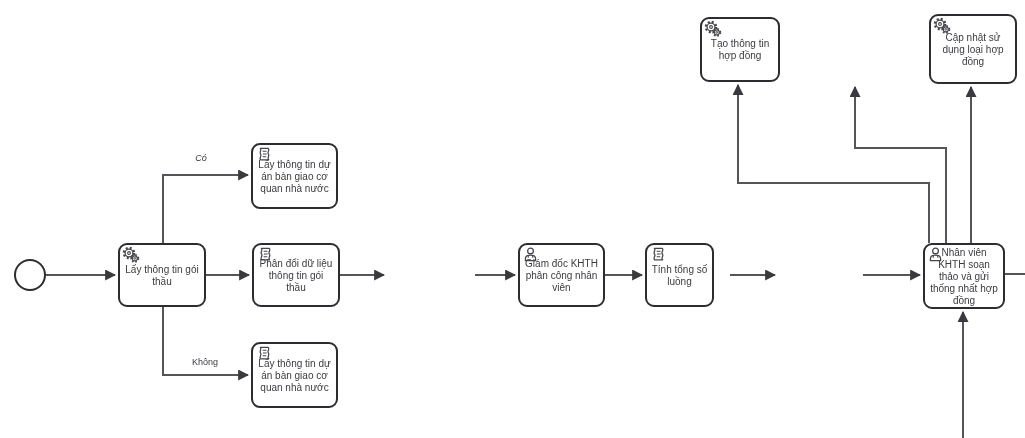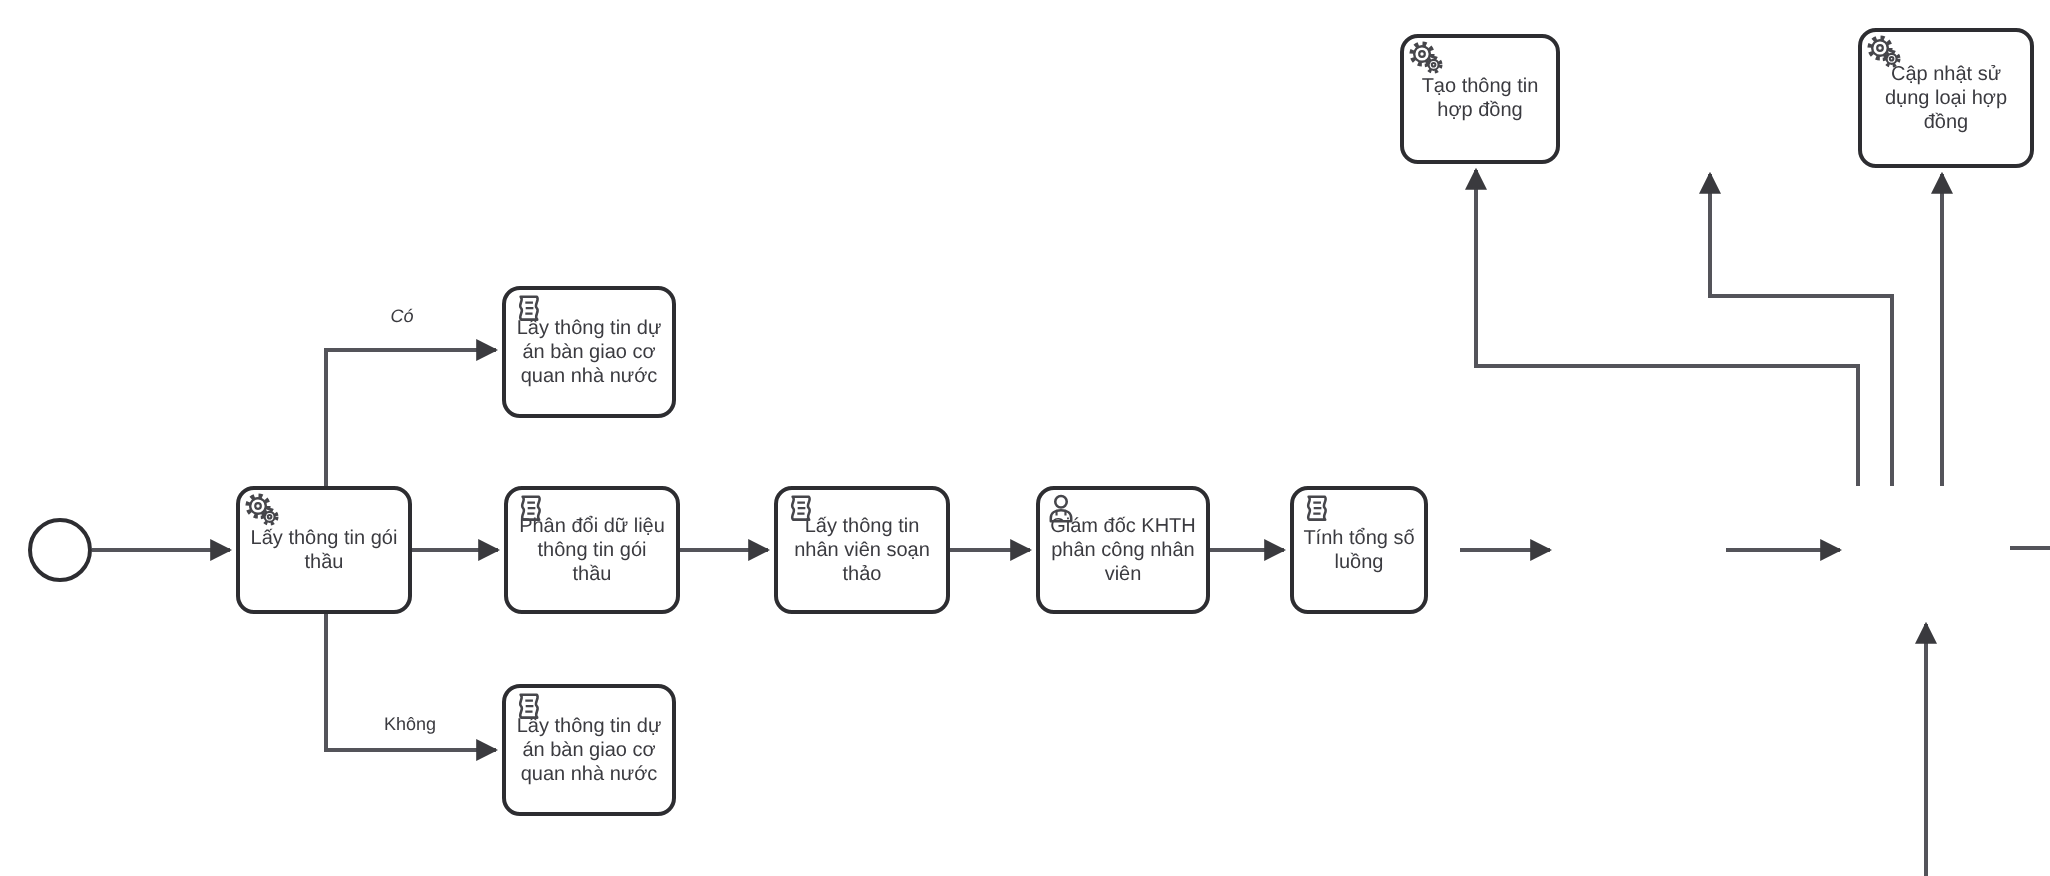--- a/index.html
+++ b/index.html
@@ -130,48 +130,48 @@
 
   <div class="node" style="left:252px;top:243px;width:88px;height:64px">
     <span class="icon">
         <svg width="17" height="17">
           <use href="#sym-script"></use>
         </svg>
       </span>
     <span class="node-label">Phân đổi dữ liệu thông tin gói thầu</span>
   </div>
 
-  <div class="node" style="left:387px;top:243px;width:88px;height:64px">
-    <span class="icon">
-        <svg width="17" height="17">
-          <use href="#sym-script"></use>
-        </svg>
-      </span>
-    <span class="node-label">Lấy thông tin nhân viên soạn thảo</span>
-  </div>
 
   <div class="node" style="left:518px;top:243px;width:87px;height:64px">
     <span class="icon">
         <svg width="17" height="17">
           <use href="#sym-user"></use>
         </svg>
       </span>
     <span class="node-label">Giám đốc KHTH phân công nhân viên</span>
   </div>
 
   <div class="node" style="left:645px;top:243px;width:69px;height:64px">
     <span class="icon">
         <svg width="17" height="17">
           <use href="#sym-script"></use>
         </svg>
       </span>
     <span class="node-label">Tính tổng số luồng</span>
   </div>
 
 
+  <div class="node" style="left:923px;top:243px;width:82px;height:66px">
+    <span class="icon">
+        <svg width="17" height="17">
+          <use href="#sym-user"></use>
+        </svg>
+      </span>
+    <span class="node-label">Nhân viên KHTH soạn thảo và gửi thống nhất hợp đồng</span>
+  </div>
 
   <div class="node" style="left:700px;top:17px;width:80px;height:65px">
     <span class="icon">
         <svg width="18" height="18">
           <use href="#sym-gears"></use>
         </svg>
       </span>
     <span class="node-label">Tạo thông tin hợp đồng</span>
   </div>
 

